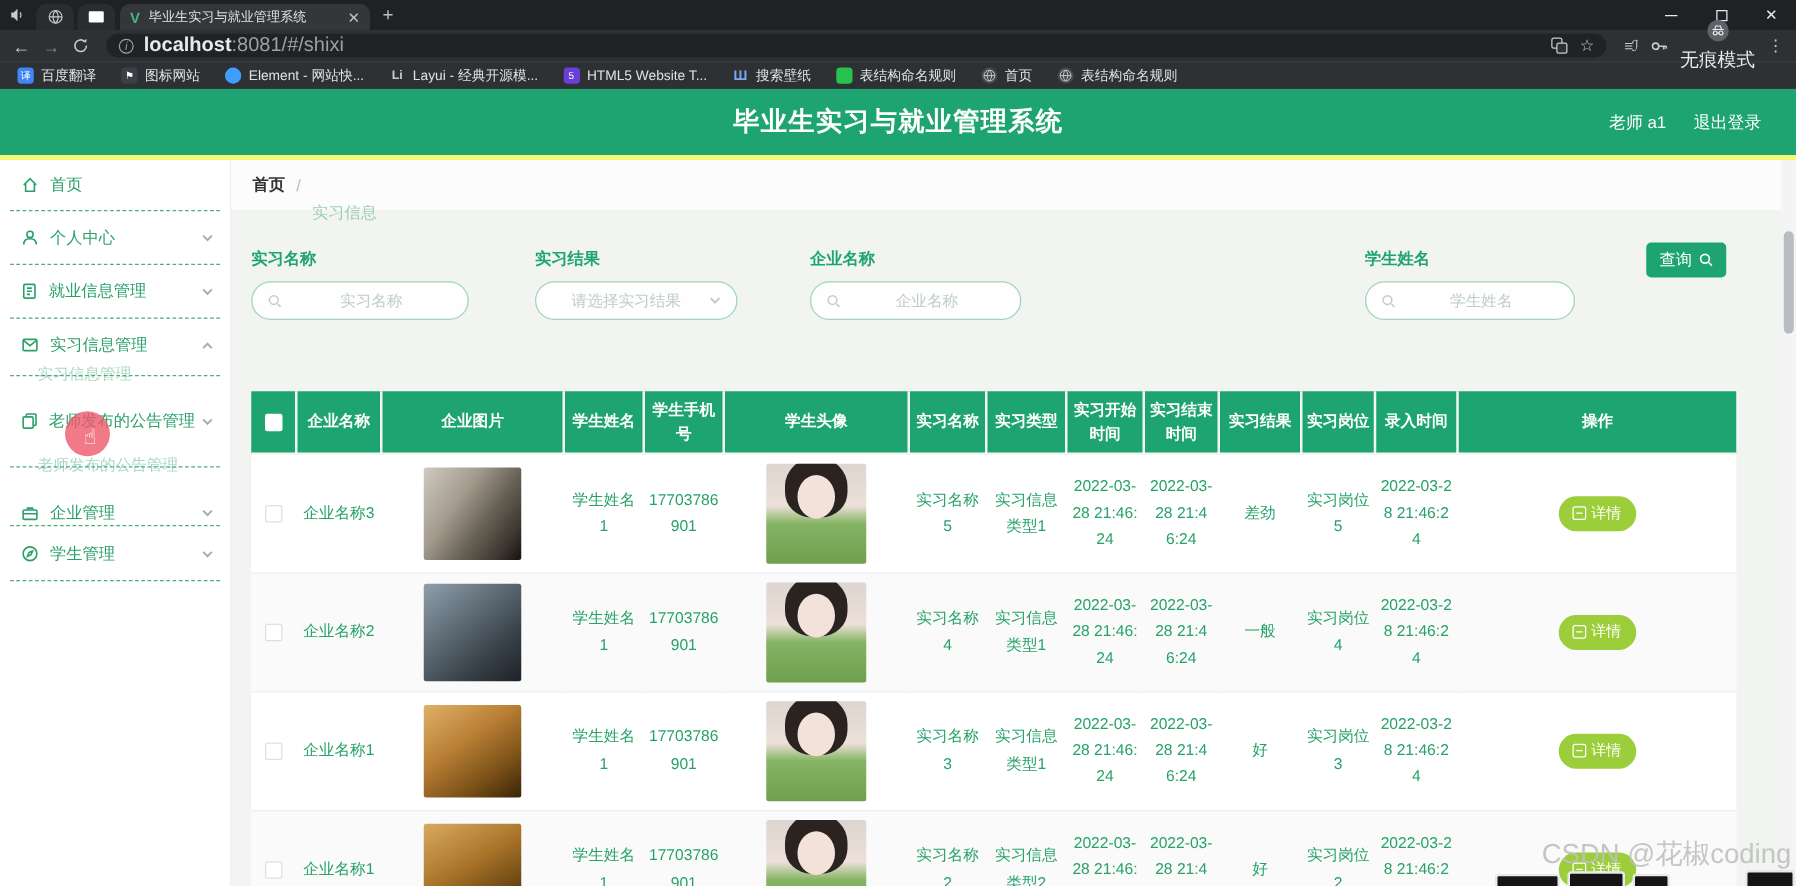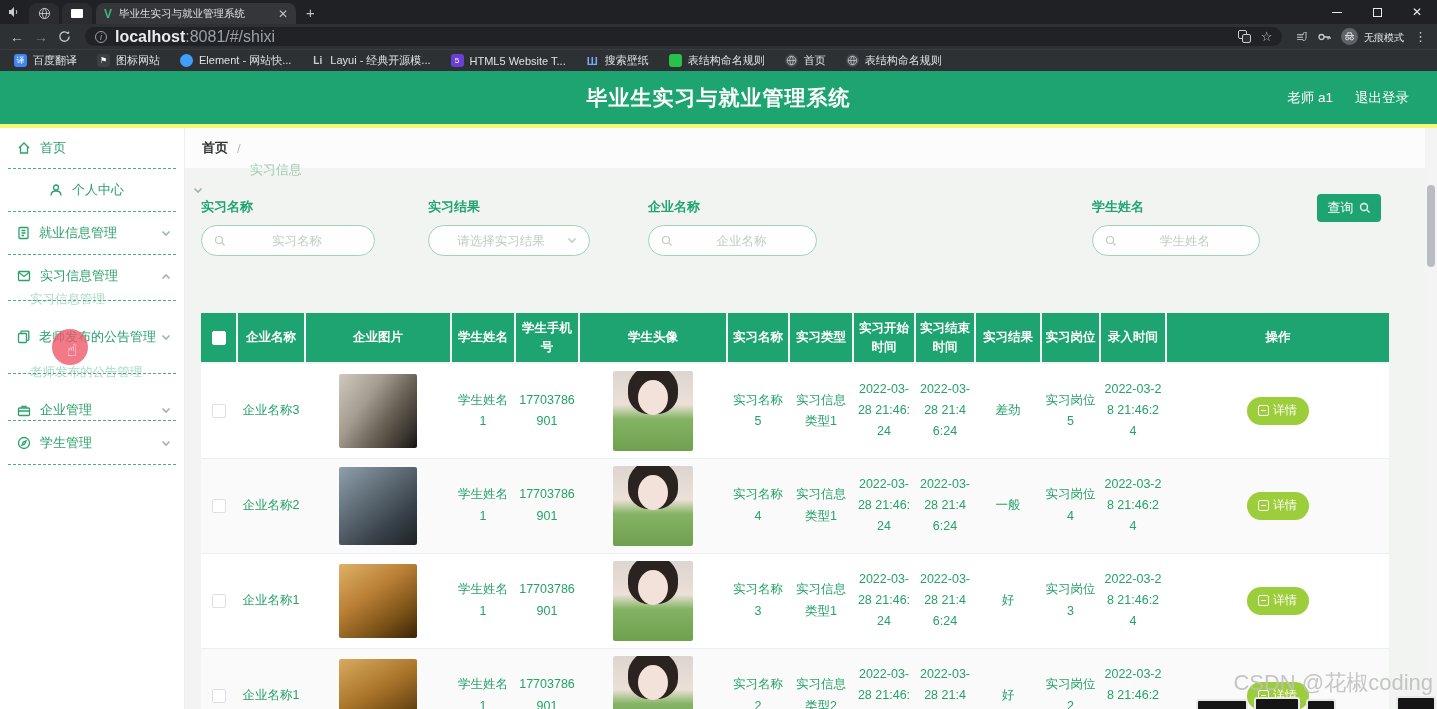--- a/index.html
+++ b/index.html
@@ -28,21 +28,21 @@
   .addr{flex:1;height:19px;background:#202225;border-radius:10px;display:flex;align-items:center;padding:0 10px;gap:8px;margin:0 4px;}
   .info-i{width:12px;height:12px;border:1px solid #9aa0a6;border-radius:50%;color:#9aa0a6;font-size:9px;display:flex;align-items:center;justify-content:center;font-style:italic;}
   .url{font-size:16px;color:#e8eaed;}
   .url .rest{color:#9aa0a6;}
   .addr-right{margin-left:auto;display:flex;align-items:center;gap:10px;}
   .tr-icon{width:13px;height:13px;position:relative;}
   .tr-icon i{position:absolute;width:9px;height:9px;border:1px solid #c7cbd0;border-radius:2px;}
   .tr-icon i:last-child{left:4px;top:4px;background:#2e3134;}
   .star{color:#c7cbd0;font-size:13px;}
   .ext-list{color:#c7cbd0;font-size:12px;letter-spacing:-1px;}
-  .incog{display:flex;align-items:flex-end;gap:6px;color:#e8eaed;font-size:10px;}
+  .incog{display:flex;align-items:center;gap:6px;color:#e8eaed;font-size:15px;flex-direction:column;}
   .incog-circle{width:17px;height:17px;background:#5f6368;border-radius:50%;display:flex;align-items:center;justify-content:center;}
   .dots{color:#c7cbd0;font-size:13px;}
   .bookmarks{height:22px;background:#2e3134;border-top:1px solid #3a3d40;display:flex;align-items:center;gap:20px;padding:0 14px;}
   .bm{display:flex;align-items:center;gap:6px;color:#dfe1e5;font-size:11px;white-space:nowrap;}
   .fav{width:13px;height:13px;border-radius:3px;display:flex;align-items:center;justify-content:center;font-size:8px;color:#fff;flex:none;}
   .f0{background:#4286f5;} .f1{background:#3b3f46;} .f2{background:#409eff;border-radius:50%;}
   .f3{background:transparent;color:#c9ccd1;font-weight:bold;font-size:10px;} .f4{background:#6a3fd8;}
   .f5{background:transparent;color:#7ba7f7;font-weight:bold;font-size:11px;} .f6{background:#27c24c;}
   .f7{background:#46484d;border-radius:50%;} .f8{background:#46484d;border-radius:50%;}
 
@@ -244,21 +244,21 @@
 
   <div class="sidebar">
     <div class="side-item" style="top:3px;">
       <svg class="sic" width="14" height="14" viewBox="0 0 14 14">
           <path d="M2 7l5-5 5 5M3.5 6v6h7V6"></path>
         </svg>
       <span>首页</span>
     </div>
     <div class="dash" style="top:40px;"></div>
 
-    <div class="side-item" style="top:45px;margin-left:32px;">
+    <div class="side-item" style="top:45px;">
       <svg class="sic" width="14" height="14" viewBox="0 0 14 14">
           <circle cx="7" cy="4.5" r="2.5"></circle>
           <path d="M2 12.5c0-3 2-4.5 5-4.5s5 1.5 5 4.5"></path>
         </svg>
       <span>个人中心</span>
       <svg class="chev arrow" width="10" height="7" viewBox="0 0 10 7">
           <path d="M1.5 1.5L5 5l3.5-3.5"></path>
         </svg>
     </div>
     <div class="dash" style="top:83px;"></div>

